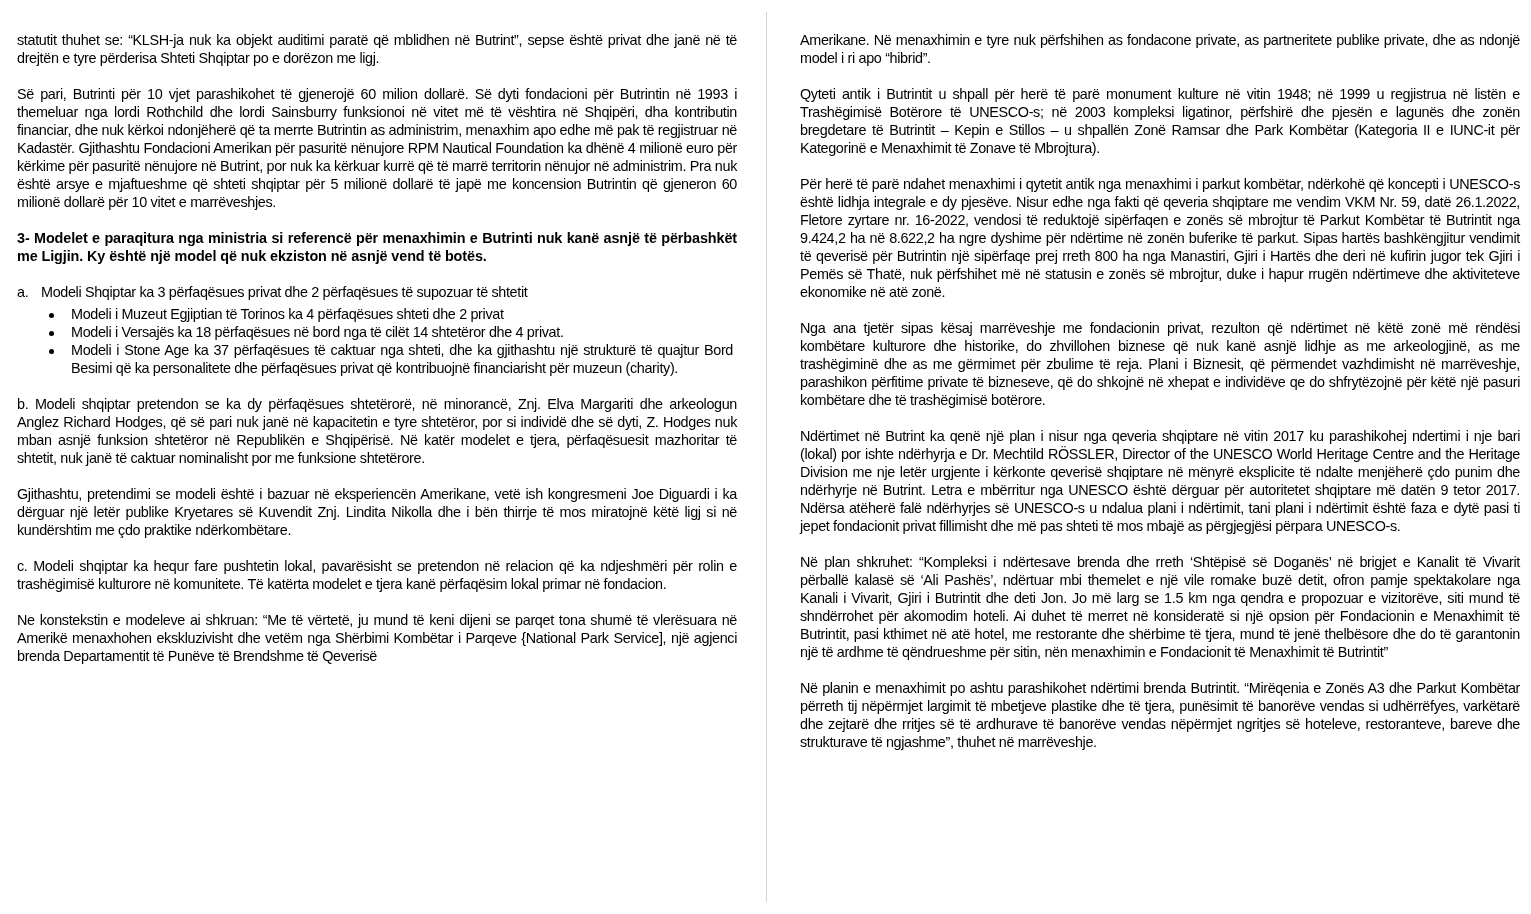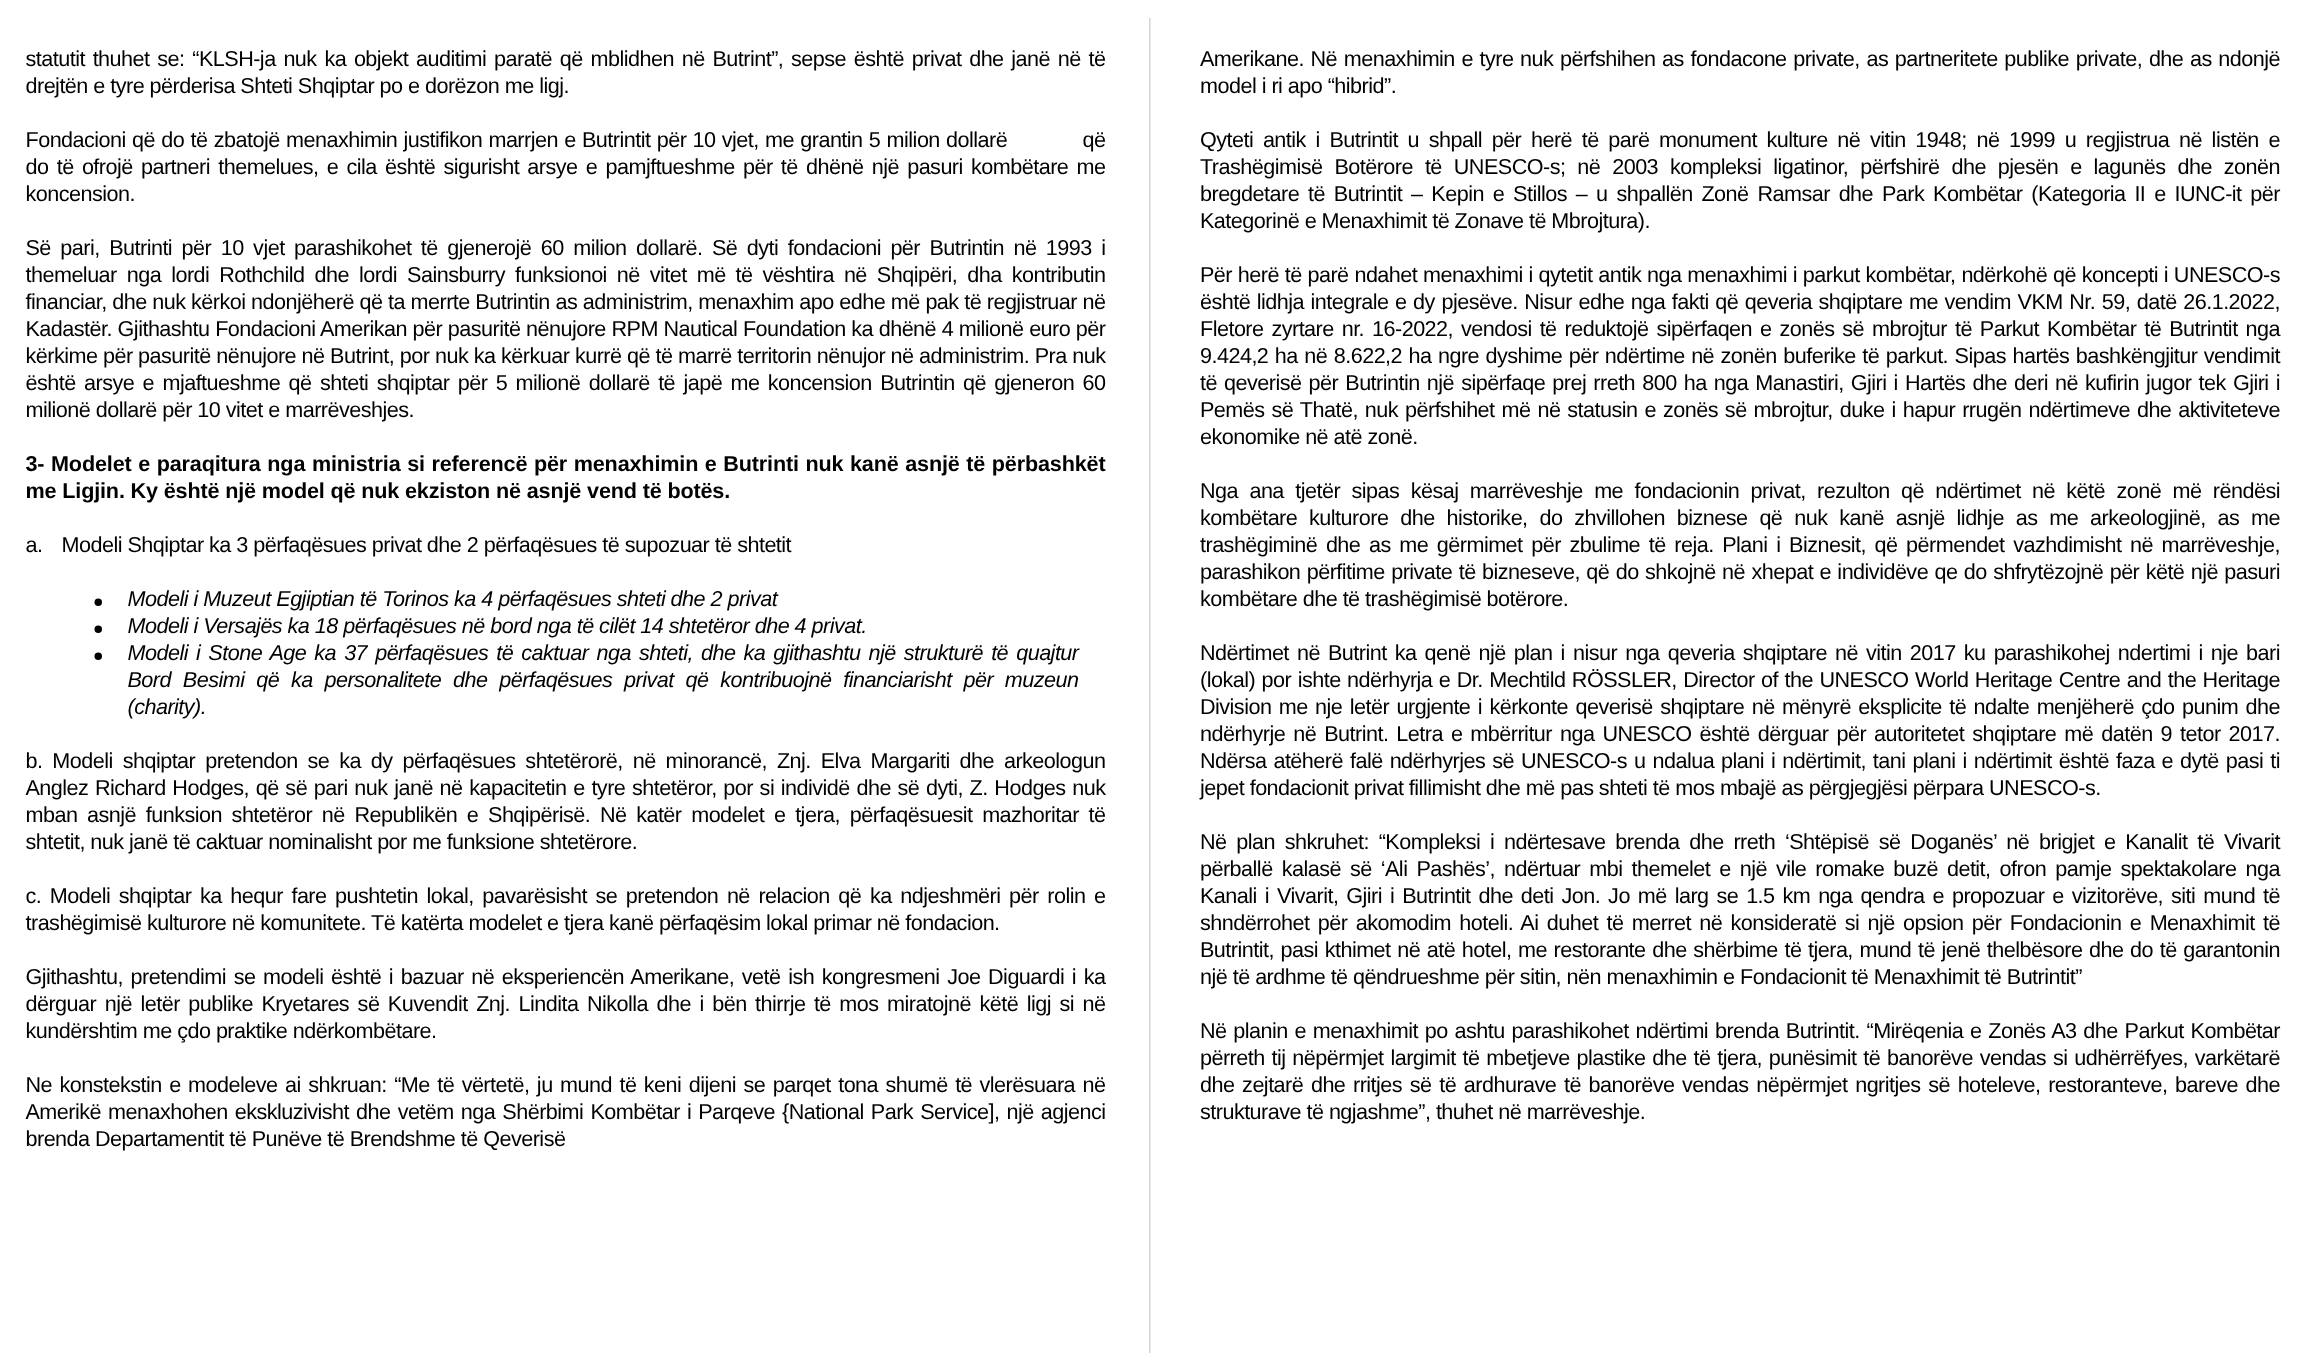--- a/index.html
+++ b/index.html
@@ -16,49 +16,48 @@
   .gutter {
     position: absolute; left: 766px; top: 12px; width: 1px; height: 890px;
     background: #d4d4d4;
   }
   p { margin: 0 0 18px 0; text-align: justify; letter-spacing: -0.35px; }
   p.first-line { margin-top: 31px; }
   p.heading { font-weight: bold; letter-spacing: -0.1px; }
   .list-a { margin: 0 0 18px 0; }
   .list-a-item { display: flex; letter-spacing: -0.35px; }
   .list-a-marker { width: 24px; flex: none; }
-  ul.bullets { margin: 18px; padding: 0 0 0 50px; list-style: none; font-style: italic; }
+  ul.bullets { margin: 4px; padding: 0 0 0 50px; list-style: none; }
   ul.bullets li { position: relative; text-align: justify; letter-spacing: -0.35px; }
   ul.bullets li::before {
     content: ""; position: absolute; left: -22px; top: 8px;
     width: 5px; height: 5px; border-radius: 50%; background: #000;
   }
 </style>
 </head>
 <body>
 
 <div class="page page-left">
   <p class="first-line">statutit thuhet se: “KLSH-ja nuk ka objekt auditimi paratë që mblidhen në Butrint”, sepse është privat dhe janë në të drejtën e tyre përderisa Shteti Shqiptar po e dorëzon me ligj.</p>
-  <p style="white-space: pre-wrap;">Fondacioni që do të zbatojë menaxhimin justifikon marrjen e Butrintit për 10 vjet, me grantin 5 milion dollarë            që do të ofrojë partneri themelues, e cila është sigurisht arsye e pamjftueshme për të dhënë një pasuri kombëtare me koncension.</p>
   <p>Së pari, Butrinti për 10 vjet parashikohet të gjenerojë 60 milion dollarë. Së dyti fondacioni për Butrintin në 1993 i themeluar nga lordi Rothchild dhe lordi Sainsburry funksionoi në vitet më të vështira në Shqipëri, dha kontributin financiar, dhe nuk kërkoi ndonjëherë që ta merrte Butrintin as administrim, menaxhim apo edhe më pak të regjistruar në Kadastër. Gjithashtu Fondacioni Amerikan për pasuritë nënujore RPM Nautical Foundation ka dhënë 4 milionë euro për kërkime për pasuritë nënujore në Butrint, por nuk ka kërkuar kurrë që të marrë territorin nënujor në administrim. Pra nuk është arsye e mjaftueshme që shteti shqiptar për 5 milionë dollarë të japë me koncension Butrintin që gjeneron 60 milionë dollarë për 10 vitet e marrëveshjes.</p>
   <p class="heading">3- Modelet e paraqitura nga ministria si referencë për menaxhimin e Butrinti nuk kanë asnjë të përbashkët me Ligjin. Ky është një model që nuk ekziston në asnjë vend të botës.</p>
   <div class="list-a">
     <div class="list-a-item">
       <span class="list-a-marker">a.</span>
       <span>Modeli Shqiptar ka 3 përfaqësues privat dhe 2 përfaqësues të supozuar të shtetit</span>
     </div>
     <ul class="bullets">
       <li>Modeli i Muzeut Egjiptian të Torinos ka 4 përfaqësues shteti dhe 2 privat</li>
       <li>Modeli i Versajës ka 18 përfaqësues në bord nga të cilët 14 shtetëror dhe 4 privat.</li>
       <li>Modeli i Stone Age ka 37 përfaqësues të caktuar nga shteti, dhe ka gjithashtu një strukturë të quajtur Bord Besimi që ka personalitete dhe përfaqësues privat që kontribuojnë financiarisht për muzeun (charity).</li>
     </ul>
   </div>
   <p>b. Modeli shqiptar pretendon se ka dy përfaqësues shtetërorë, në minorancë, Znj. Elva Margariti dhe arkeologun Anglez Richard Hodges, që së pari nuk janë në kapacitetin e tyre shtetëror, por si individë dhe së dyti, Z. Hodges nuk mban asnjë funksion shtetëror në Republikën e Shqipërisë. Në katër modelet e tjera, përfaqësuesit mazhoritar të shtetit, nuk janë të caktuar nominalisht por me funksione shtetërore.</p>
+  <p>Gjithashtu, pretendimi se modeli është i bazuar në eksperiencën Amerikane, vetë ish kongresmeni Joe Diguardi i ka dërguar një letër publike Kryetares së Kuvendit Znj. Lindita Nikolla dhe i bën thirrje të mos miratojnë këtë ligj si në kundërshtim me çdo praktike ndërkombëtare.</p>
   <p>c. Modeli shqiptar ka hequr fare pushtetin  lokal, pavarësisht se pretendon në relacion që ka ndjeshmëri për rolin e trashëgimisë kulturore në komunitete. Të katërta modelet e tjera kanë përfaqësim lokal primar në fondacion.</p>
-  <p>Gjithashtu, pretendimi se modeli është i bazuar në eksperiencën Amerikane, vetë ish kongresmeni Joe Diguardi i ka dërguar një letër publike Kryetares së Kuvendit Znj. Lindita Nikolla dhe i bën thirrje të mos miratojnë këtë ligj si në kundërshtim me çdo praktike ndërkombëtare.</p>
   <p>Ne konstekstin e modeleve ai shkruan: “Me të vërtetë, ju mund të keni dijeni se parqet tona shumë të vlerësuara në Amerikë menaxhohen ekskluzivisht dhe vetëm nga Shërbimi Kombëtar i Parqeve {National Park Service], një agjenci brenda Departamentit të Punëve të Brendshme të Qeverisë</p>
 </div>
 
 <div class="gutter"></div>
 
 <div class="page page-right">
   <p class="first-line">Amerikane. Në menaxhimin e tyre nuk përfshihen as fondacone private, as partneritete publike private, dhe as ndonjë model i ri apo “hibrid”.</p>
   <p>Qyteti antik i Butrintit u shpall për herë të parë monument kulture në vitin 1948; në 1999 u regjistrua në listën e Trashëgimisë Botërore të UNESCO-s; në 2003 kompleksi ligatinor, përfshirë dhe pjesën e lagunës dhe zonën bregdetare të Butrintit – Kepin e Stillos – u shpallën Zonë Ramsar dhe Park Kombëtar (Kategoria II e IUNC-it për Kategorinë e Menaxhimit të Zonave të Mbrojtura).</p>
   <p>Për herë të parë ndahet menaxhimi i qytetit antik nga menaxhimi i parkut kombëtar, ndërkohë që koncepti i UNESCO-s është lidhja integrale e dy pjesëve. Nisur edhe nga fakti që qeveria shqiptare me vendim VKM  Nr. 59, datë 26.1.2022, Fletore zyrtare nr. 16-2022, vendosi të reduktojë sipërfaqen e zonës së mbrojtur të Parkut Kombëtar të Butrintit nga 9.424,2 ha në 8.622,2 ha ngre dyshime për ndërtime në zonën buferike të parkut. Sipas hartës bashkëngjitur vendimit të qeverisë për Butrintin një sipërfaqe prej rreth 800 ha nga Manastiri, Gjiri i Hartës dhe deri në kufirin jugor tek Gjiri i Pemës së Thatë, nuk përfshihet më në statusin e zonës së mbrojtur, duke i hapur rrugën ndërtimeve dhe aktiviteteve ekonomike në atë zonë.</p>
   <p>Nga ana tjetër sipas kësaj marrëveshje me fondacionin privat, rezulton që ndërtimet në këtë zonë më rëndësi kombëtare kulturore dhe historike, do zhvillohen biznese që nuk kanë asnjë lidhje as me arkeologjinë, as me trashëgiminë dhe as me gërmimet për zbulime të reja. Plani i Biznesit, që përmendet vazhdimisht në marrëveshje, parashikon përfitime private të bizneseve, që do shkojnë në xhepat e individëve qe do shfrytëzojnë për këtë një pasuri kombëtare dhe të trashëgimisë botërore.</p>

